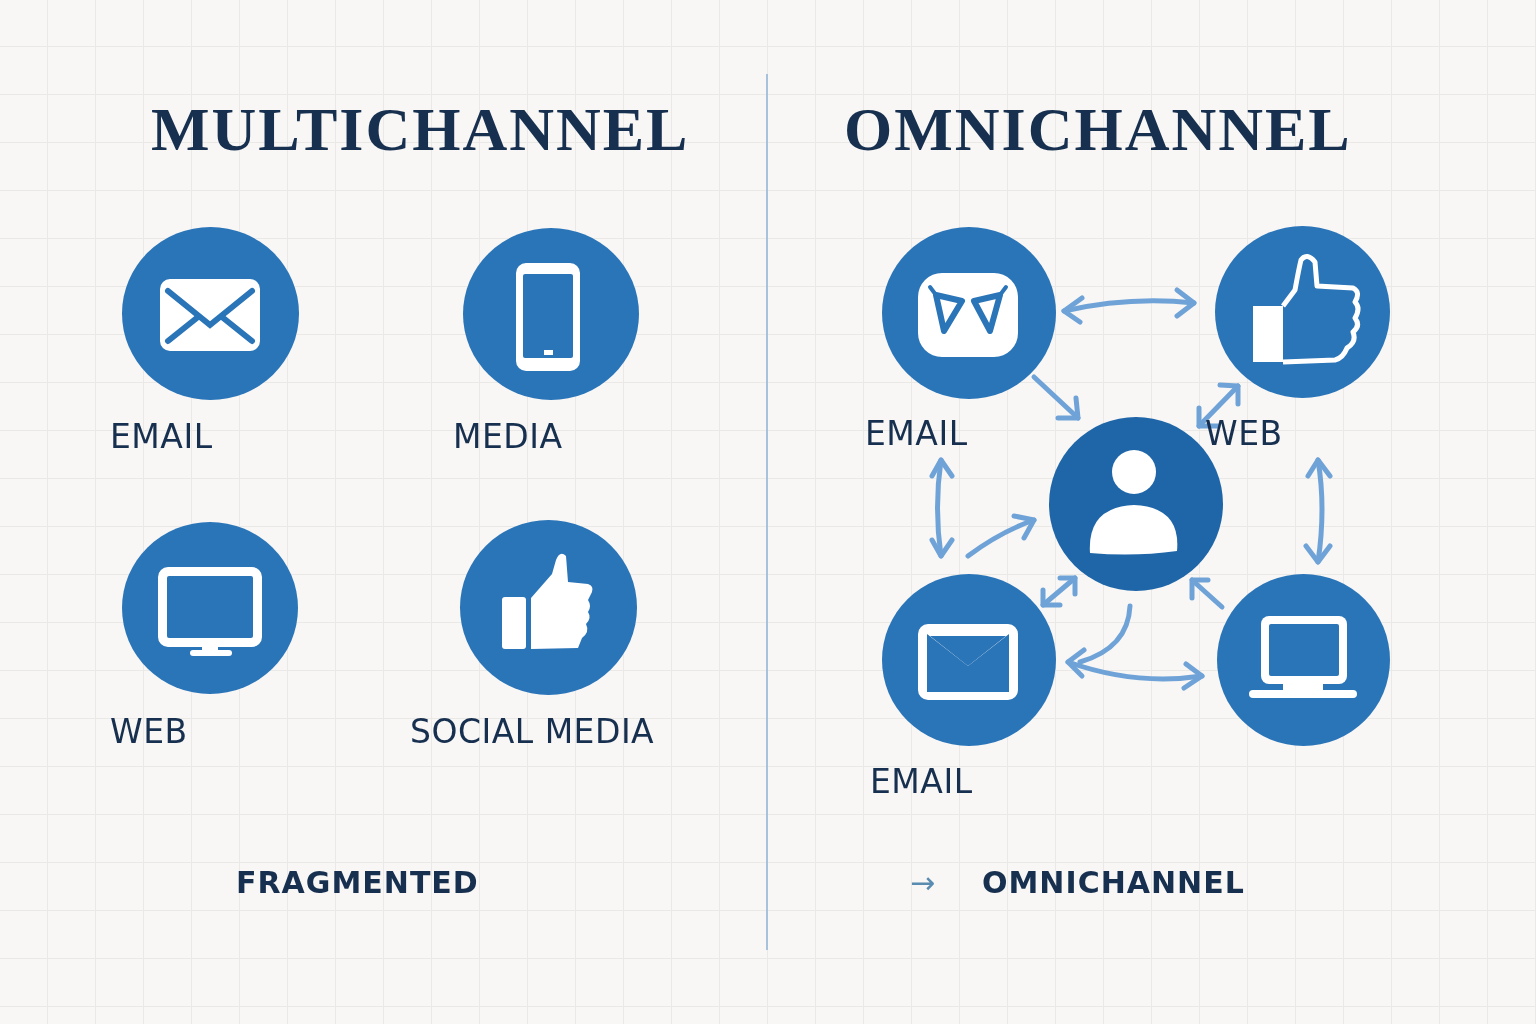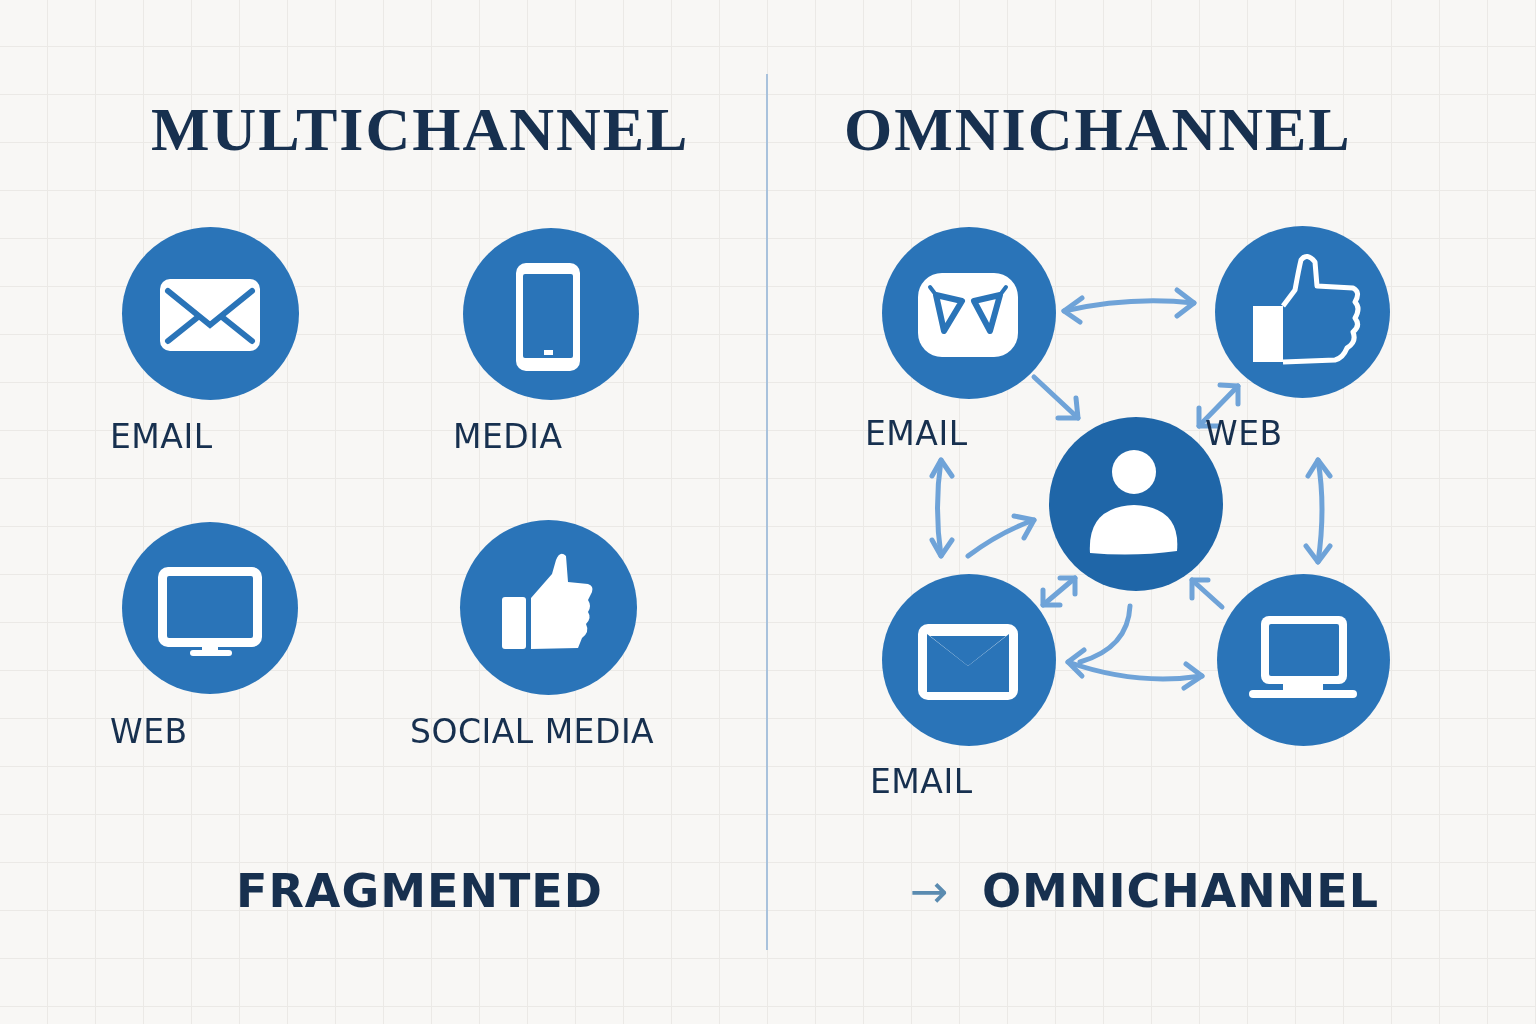--- a/index.html
+++ b/index.html
@@ -17,21 +17,21 @@
     position: absolute; color: #17304f; font-weight: bold;
     font-size: 62px; letter-spacing: 2px; line-height: 1;
     font-family: Liberation Serif, serif;
   }
   .label {
     position: absolute; color: #17304f; font-size: 33px; line-height: 1.15;
     font-family: "DejaVu Sans", sans-serif;
     letter-spacing: 0.5px;
   }
   .footer {
-    position: absolute; color: #17304f; font-weight: bold; font-size: 46px;
+    position: absolute; color: #17304f; font-weight: bold; font-size: 30px;
     letter-spacing: 1px; line-height: 1; font-family: "DejaVu Sans", sans-serif;
   }
   .circle { position: absolute; border-radius: 50%; background: #2a74b8; }
   .circle svg { position: absolute; left: 0; top: 0; width: 100%; height: 100%; }
   .divider { position: absolute; left: 766px; top: 74px; width: 2px; height: 876px; background: #a9c2dc; }
   .overlay { position: absolute; left: 0; top: 0; width: 1536px; height: 1024px; pointer-events: none; }
 </style>
 </head>
 <body>
 

